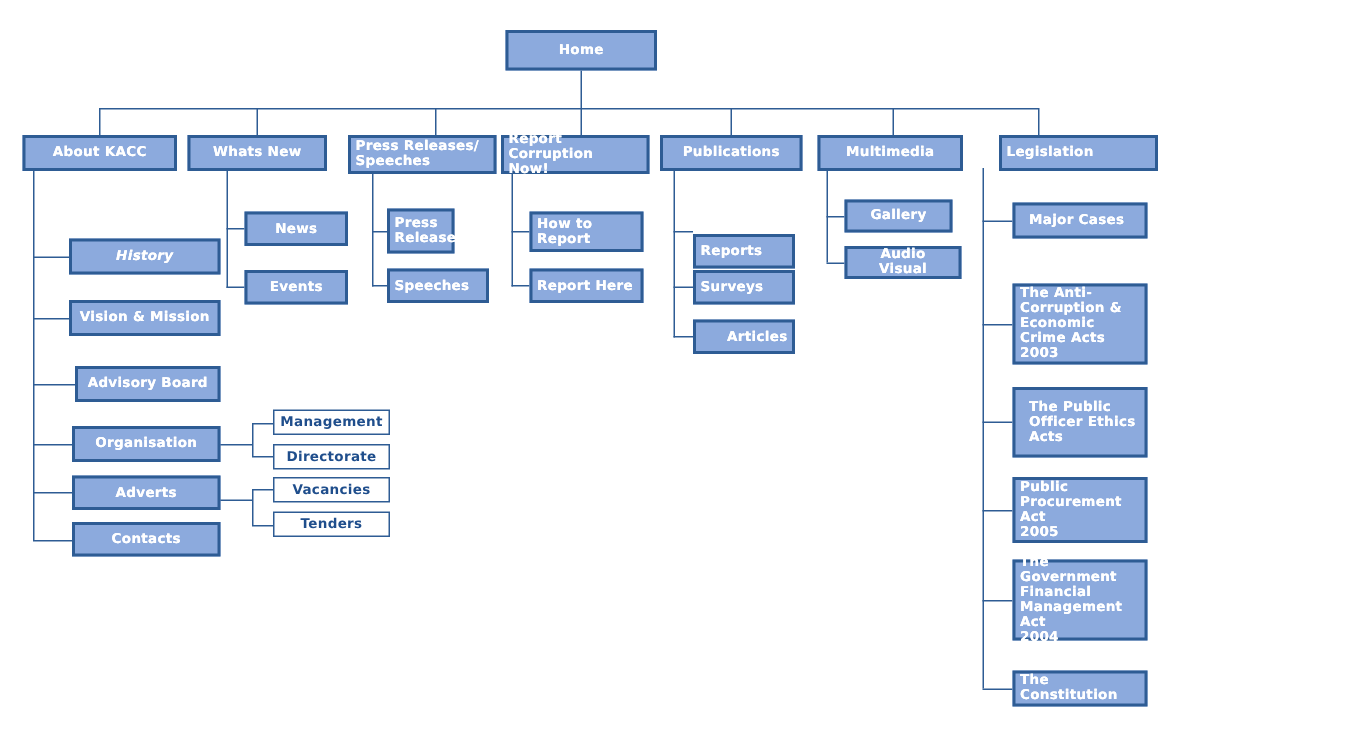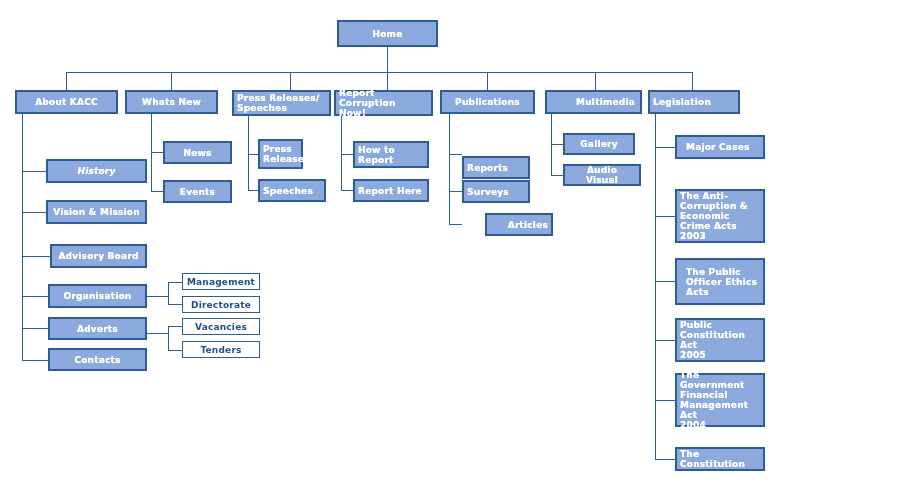--- a/index.html
+++ b/index.html
@@ -19,21 +19,21 @@
     position:absolute;box-sizing:border-box;
     background:#8CAADD;border:2px solid #2E5C94;
     color:#ffffff;font-weight:bold;font-size:9px;line-height:10px;
     letter-spacing:.2px;
     display:flex;flex-direction:column;justify-content:center;
     padding:0 5px;
     text-shadow:0 0 0 #fff;
   }
   .node.center{align-items:center;text-align:center;}
   .node.left{align-items:flex-start;text-align:left;}
-  .node.right{align-items:flex-end;text-align:right;margin-left:23px;}
+  .node.right{align-items:flex-end;text-align:right;}
   .node.pad0{padding:0 3px;}
   .node.indent{padding-left:9px;}
 
   
   .node.hollow{
     background:#ffffff;border:1px solid #2E5C94;color:#1F4E8C;
     font-size:9px;
   }
 </style>
 </head>
@@ -119,25 +119,25 @@
 
   <div class="node left pad0" style="left:334px;top:90px;width:99px;height:26px;">
     <span>Report Corruption</span>
     <span>Now!</span>
   </div>
 
   <div class="node center" style="left:440px;top:90px;width:95px;height:24px;">
     <span>Publications</span>
   </div>
 
-  <div class="node center" style="left:545px;top:90px;width:97px;height:24px;align-items:flex-end;">
+  <div class="node center" style="left:545px;top:90px;width:97px;height:24px;">
     <span>Multimedia</span>
   </div>
 
-  <div class="node left pad0" style="left:648px;top:90px;width:92px;height:24px;">
+  <div class="node left pad0" style="left:666px;top:90px;width:106px;height:24px;">
     <span>Legislation</span>
   </div>
 
   <div class="node center" style="left:46px;top:159px;width:101px;height:24px;font-style:italic;">
     <span>History</span>
   </div>
   <div class="node center" style="left:46px;top:200px;width:101px;height:24px;">
     <span>Vision &amp; Mission</span>
   </div>
   <div class="node center" style="left:50px;top:244px;width:97px;height:24px;">
@@ -219,21 +219,21 @@
   </div>
 
   <div class="node left indent" style="left:675px;top:258px;width:90px;height:47px;">
     <span>The Public</span>
     <span>Officer Ethics</span>
     <span>Acts</span>
   </div>
 
   <div class="node left pad0" style="left:675px;top:318px;width:90px;height:44px;">
     <span>Public</span>
-    <span>Constitution Act</span>
+    <span>Procurement Act</span>
     <span>2005</span>
   </div>
 
   <div class="node left pad0" style="left:675px;top:373px;width:90px;height:54px;">
     <span>The Government</span>
     <span>Financial</span>
     <span>Management Act</span>
     <span>2004</span>
   </div>
 

